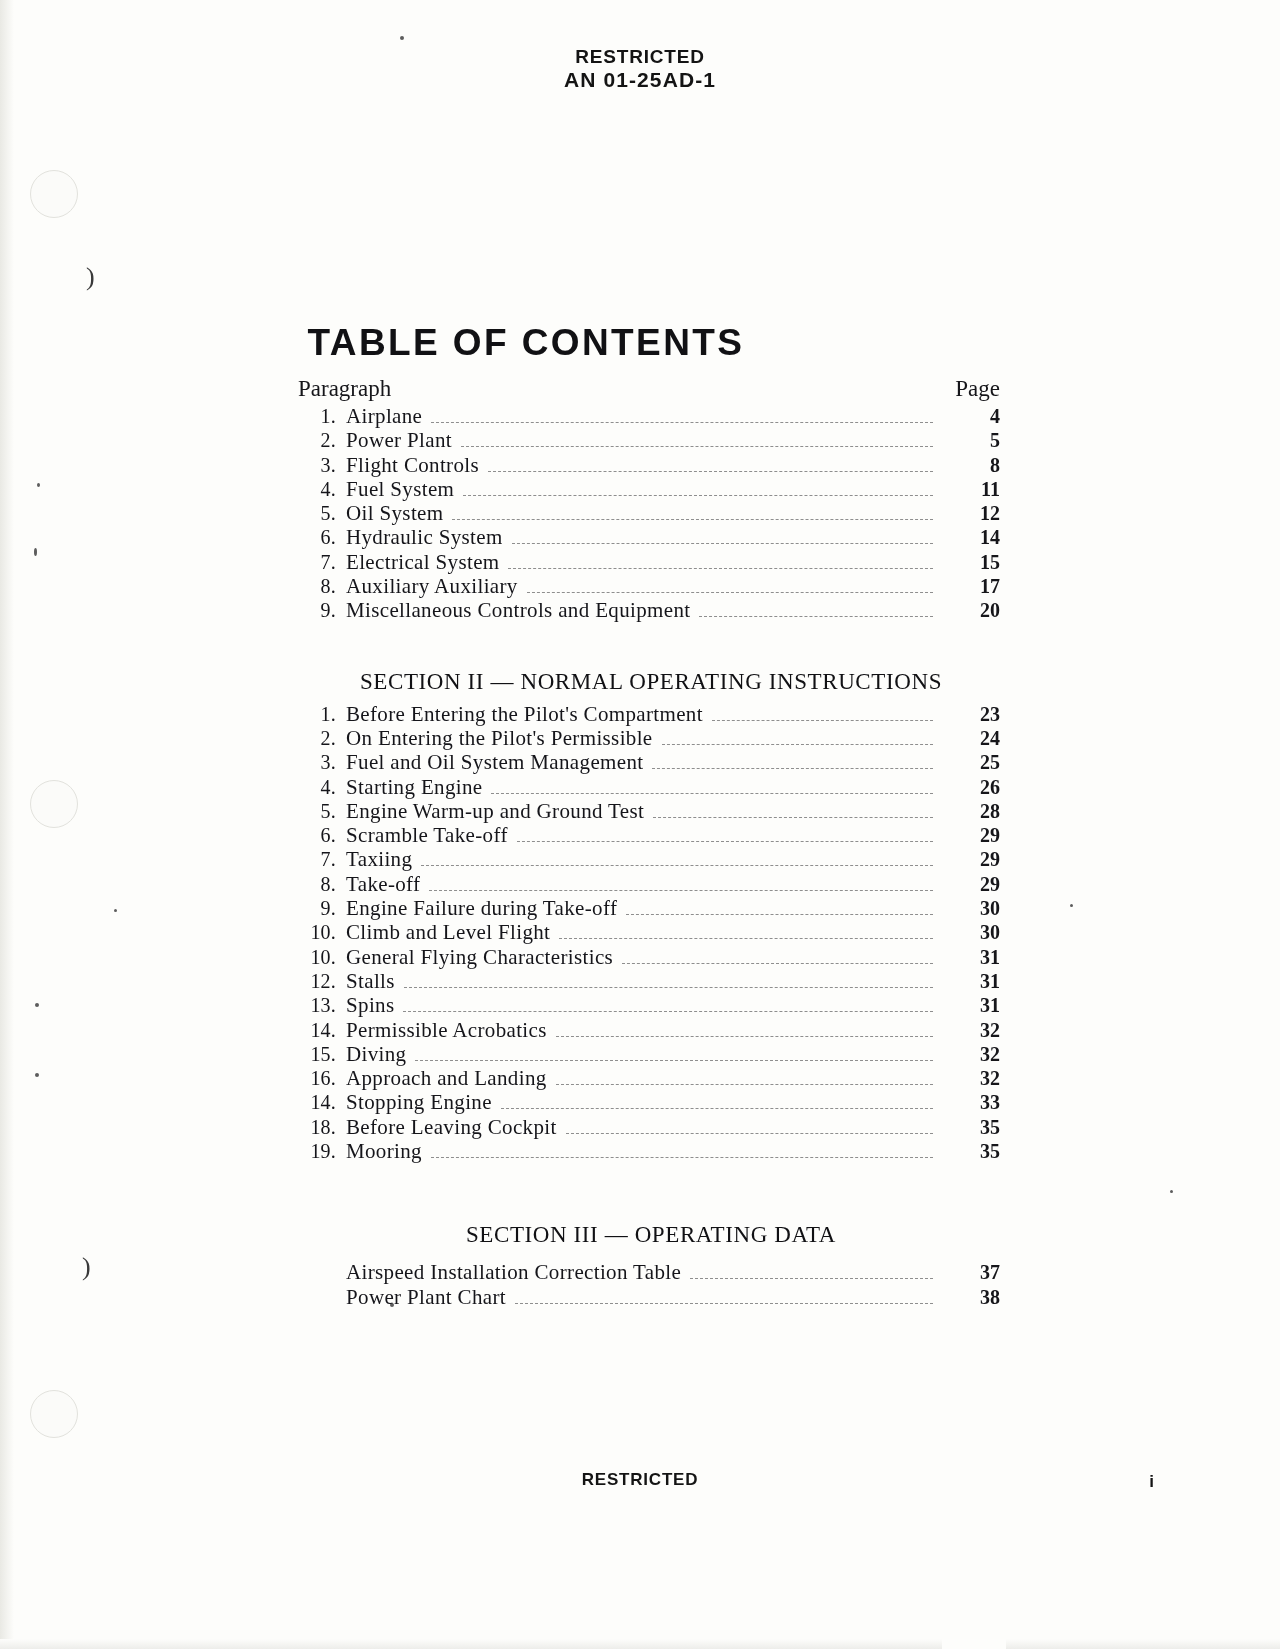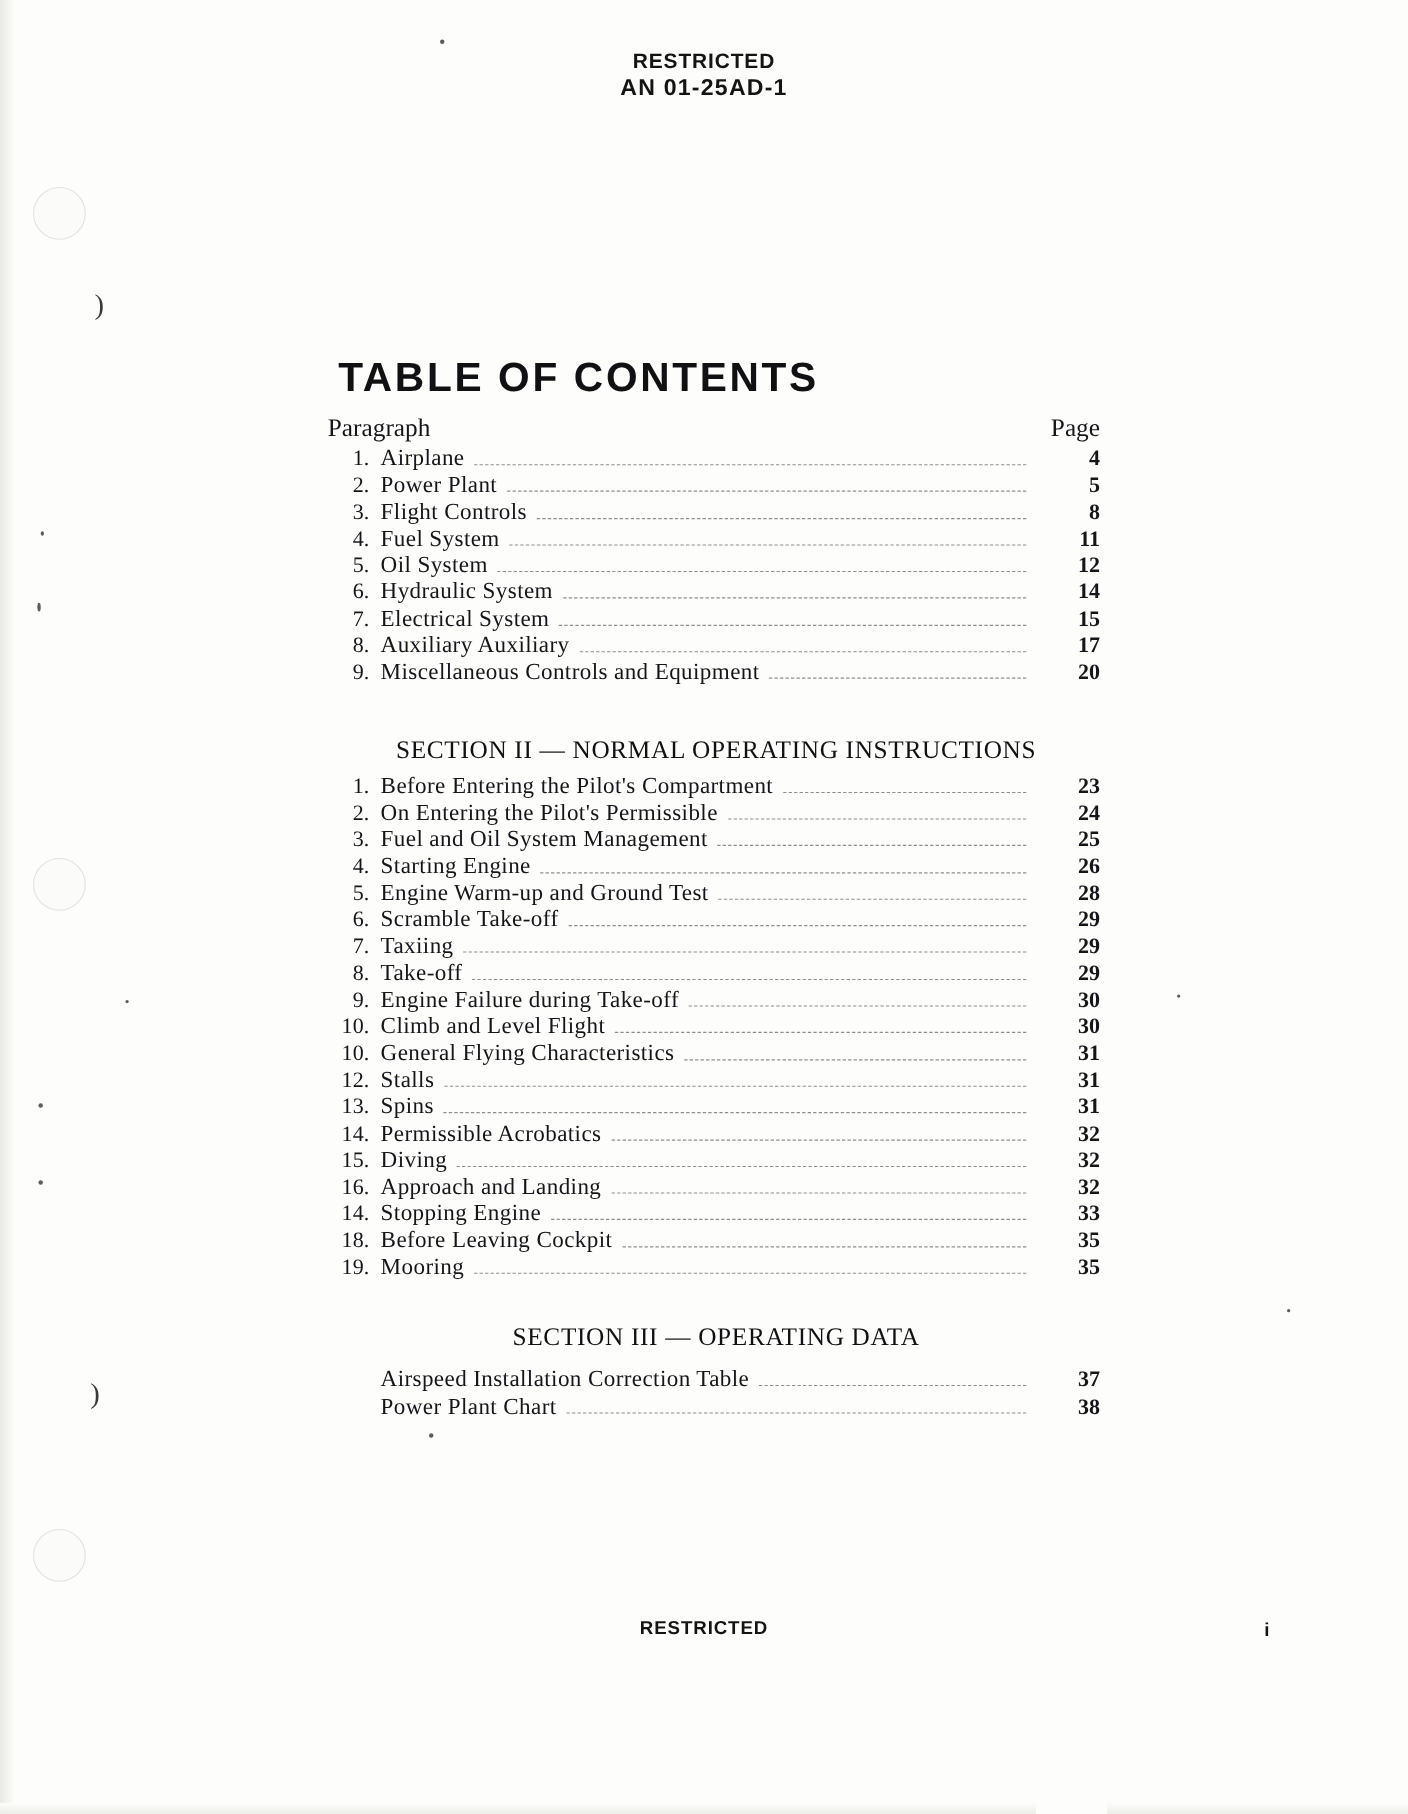--- a/index.html
+++ b/index.html
@@ -101,21 +101,21 @@
   .section-heading {
     text-align: center;
     font-family: "Liberation Serif", serif;
     font-size: 23px;
     letter-spacing: 0.6px;
     color: #111114;
     margin: 0 0 6px 0;
   }
   .section-heading.sec1 { margin-top: 0; margin-bottom: 11px; }
   .section-heading.sec2 { margin-top: 44px; margin-bottom: 9px; }
-  .section-heading.sec3 { margin-top: 38px; margin-bottom: 14px; }
+  .section-heading.sec3 { margin-top: 57px; margin-bottom: 14px; }
 
   .col-head {
     display: flex;
     align-items: flex-start;
     font-size: 23px;
     font-family: "Liberation Serif", serif;
     margin-bottom: 4px;
   }
   .col-head .ch-left {
     flex: 1 1 auto;

